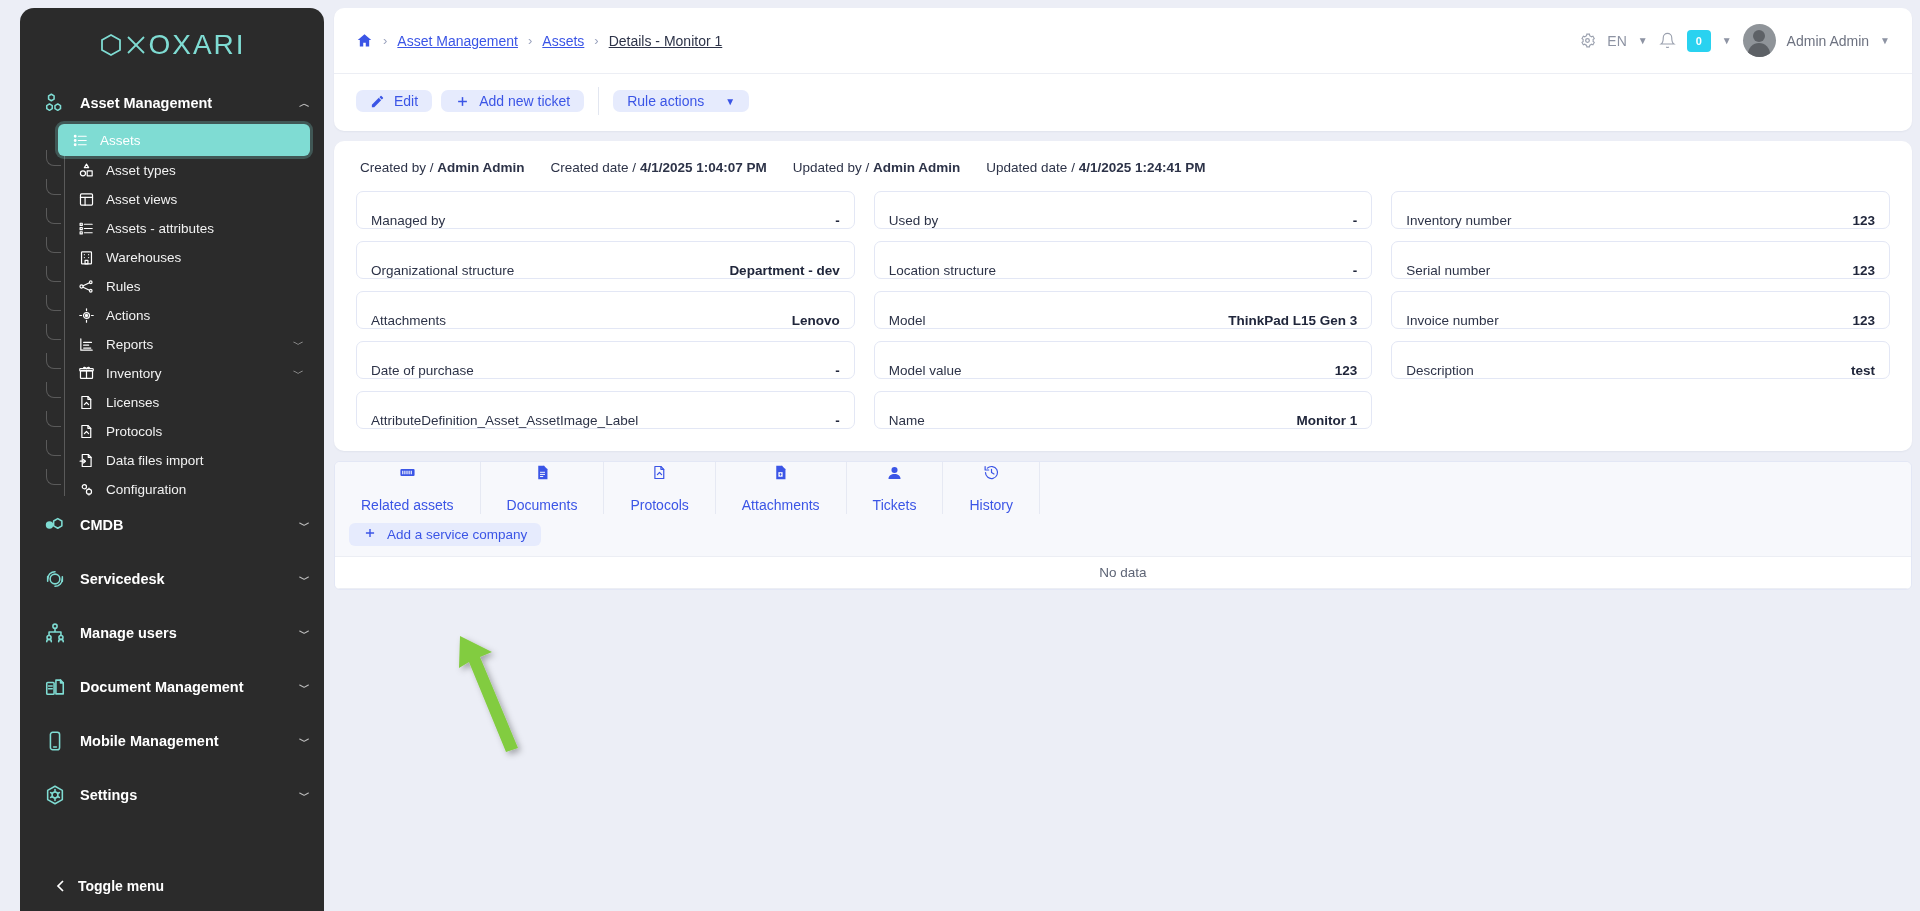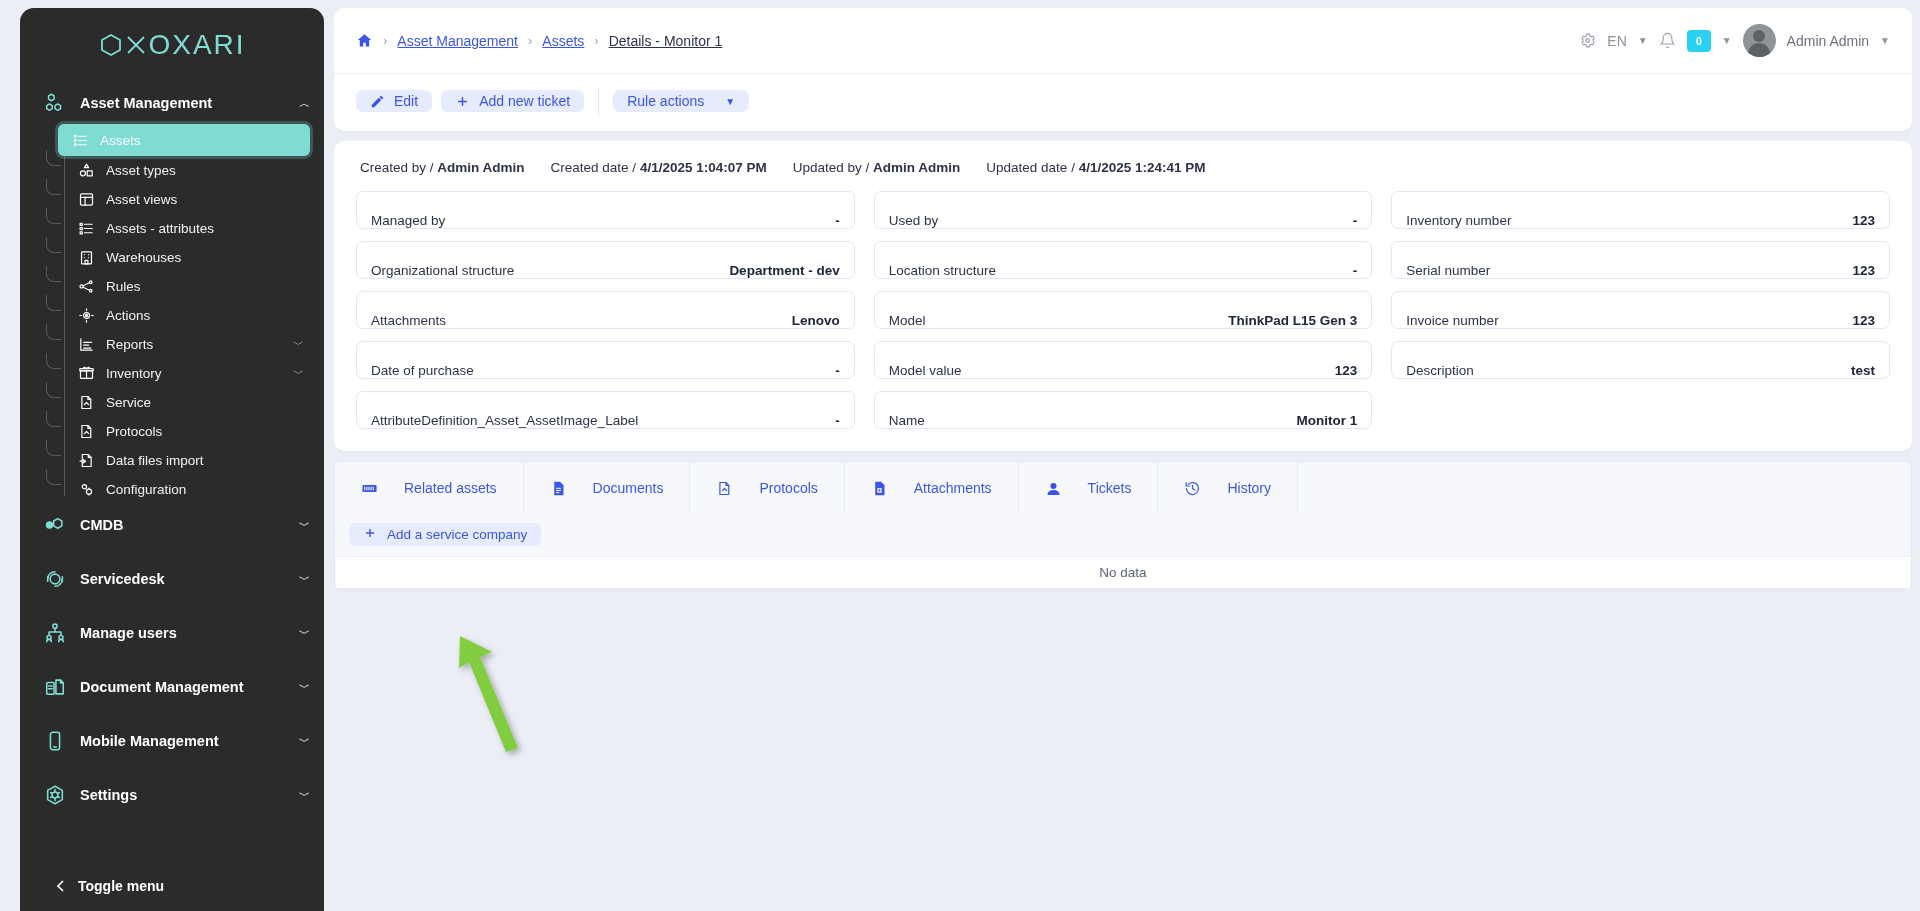--- a/index.html
+++ b/index.html
@@ -148,26 +148,27 @@
 
   
   .tabcard {
     background:#f7f8fc;
     border:1px solid #e3e7f5;
     border-radius: 6px;
     overflow:hidden;
   }
   .tabs { display:flex; align-items:stretch; background:#f7f8fc; }
   .tab {
-    display:flex; align-items:center; justify-content:center; gap:26px;
+    display:flex; align-items:center; justify-content:center; gap:16px;
     height:52px; padding: 0 26px;
     font-size:14px; color:#3b55e6; cursor:pointer;
     border-right:1px solid #e6e9f3;
     position:relative; background:#f7f8fc;
     white-space:nowrap;
+    flex-direction:column;
   }
   .tab .ticon{ display:flex; align-items:center;}
   .tab.active {
     background:#ffffff; color:#2d3348;
     border:1px solid #d7dbe6;
     border-bottom:none;
     border-radius:4px 4px 0 0;
     margin-top:2px;
     box-shadow: 0 0 0 1px rgba(0,0,0,0.02);
   }
@@ -333,21 +334,21 @@
             <span class="caret">﹀</span>
           </div>
           <div class="nav-sub">
             <span class="sicon">
               <svg width="17" height="17" viewBox="0 0 24 24" fill="none" stroke="currentColor" stroke-width="1.7" stroke-linecap="round" stroke-linejoin="round">
                 <path d="M5.5 3.5h8.5l4 4v13h-12.5z"></path>
                 <path d="M14 3.5v4h4"></path>
                 <path d="M9 15 l3-3 3 3"></path>
               </svg>
             </span>
-            <span class="slabel">Service</span>
+            <span class="slabel">Licenses</span>
           </div>
           <div class="nav-sub">
             <span class="sicon">
               <svg width="17" height="17" viewBox="0 0 24 24" fill="none" stroke="currentColor" stroke-width="1.7" stroke-linecap="round" stroke-linejoin="round">
                 <path d="M5.5 3.5h8.5l4 4v13h-12.5z"></path>
                 <path d="M14 3.5v4h4"></path>
                 <path d="M9 15 l3-3 3 3"></path>
               </svg>
             </span>
             <span class="slabel">Protocols</span>

